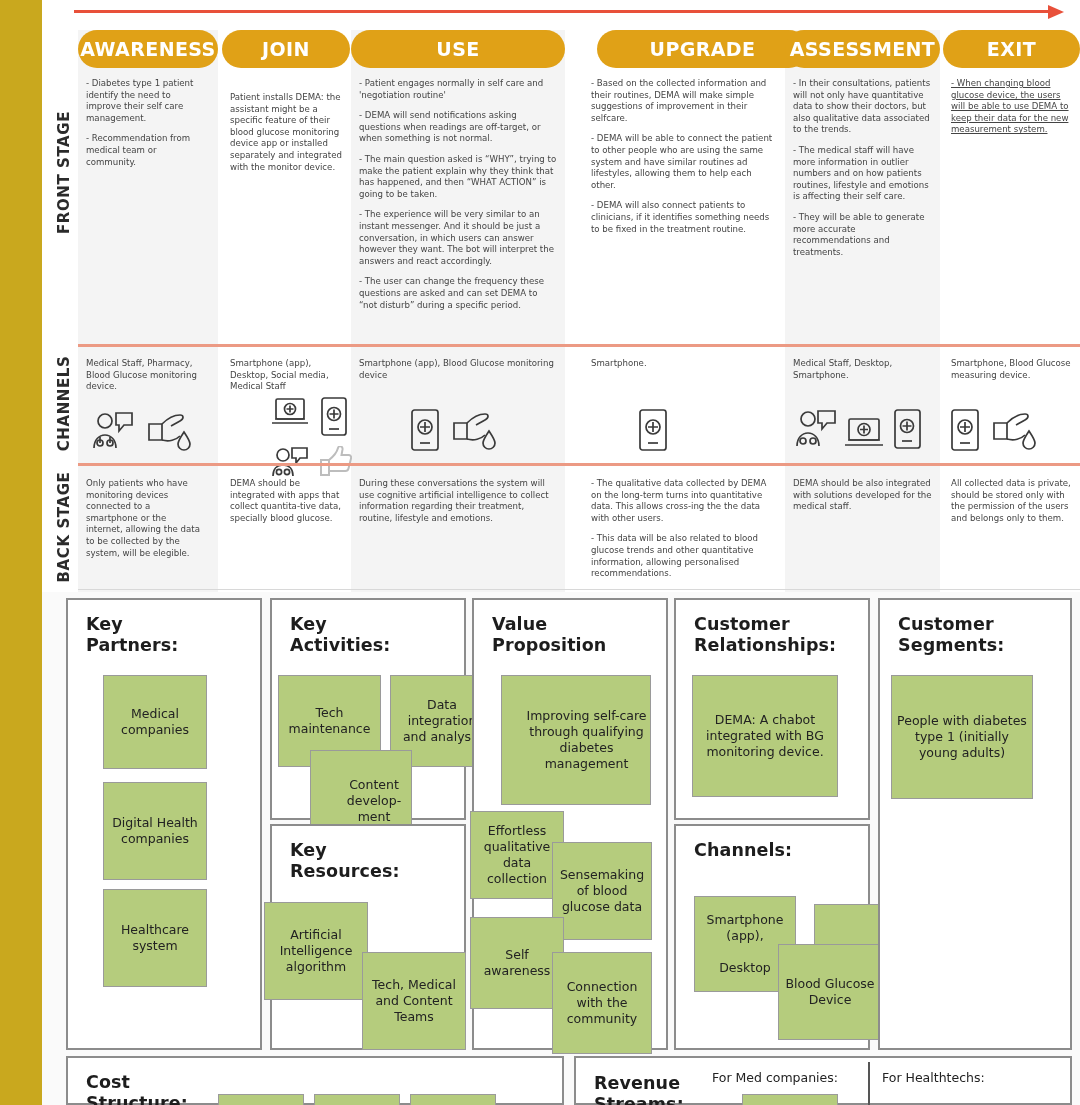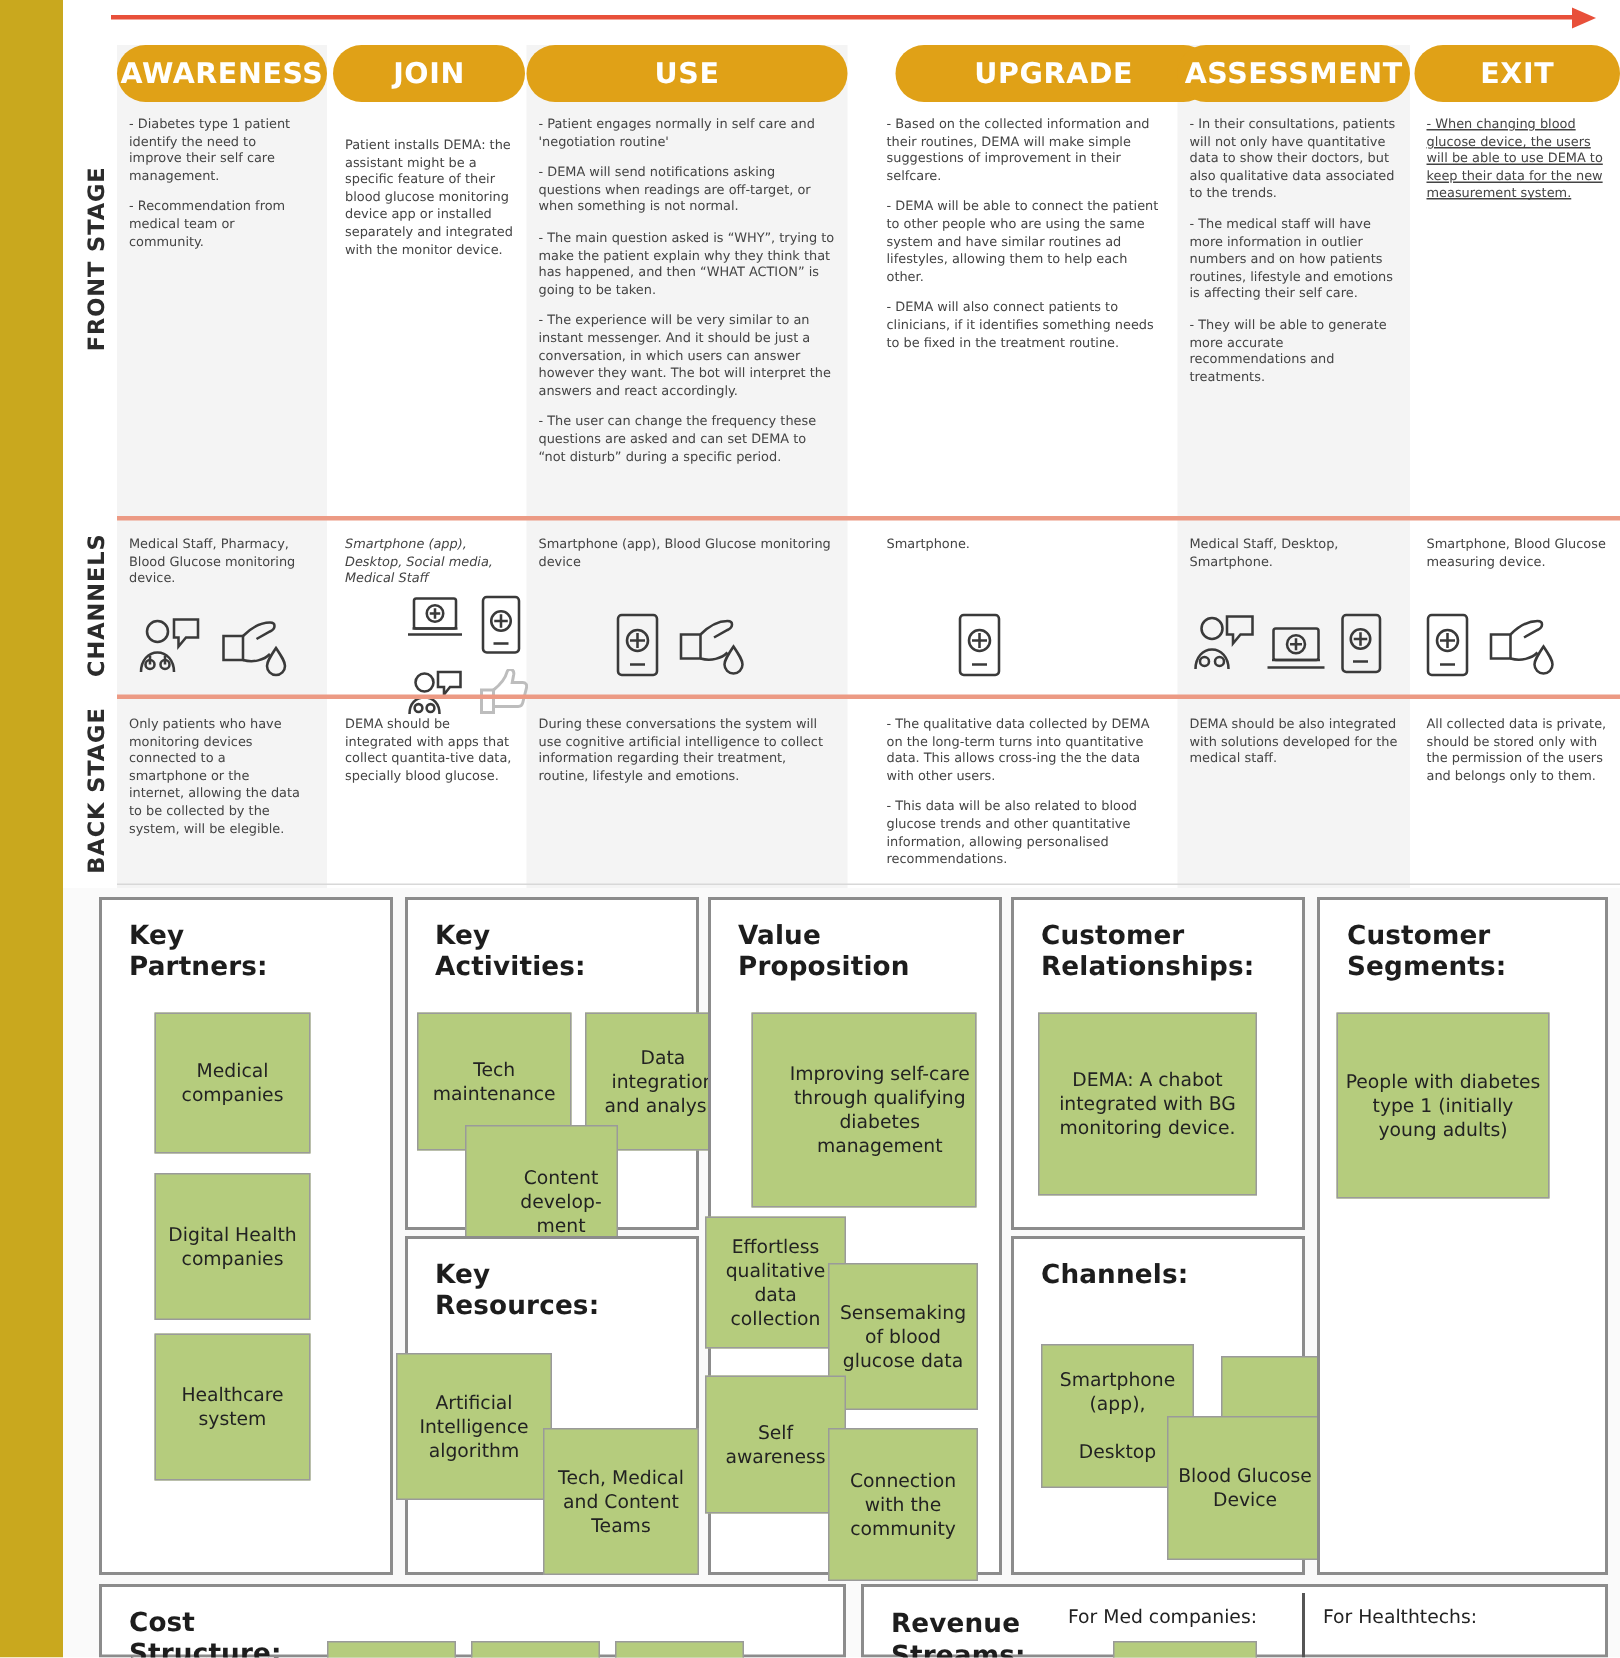--- a/index.html
+++ b/index.html
@@ -120,21 +120,21 @@
     </div>
   <div class="cell-text" style="left:909px; top:78px; width:126px;text-decoration:underline;">
       <p>- When changing blood glucose device, the users will be able to use DEMA to keep their data for the new measurement system.</p>
     </div>
 
   <div class="rule" style="top:344px; left:36px; width:1002px;"></div>
 
   <div class="cell-text" style="left:44px;  top:358px; width:118px;">
       <p>Medical Staff, Pharmacy,  Blood Glucose monitoring device.</p>
     </div>
-  <div class="cell-text" style="left:188px; top:358px; width:112px;font-style:italic;">
+  <div class="cell-text" style="left:188px; top:358px; width:112px;">
       <p>Smartphone (app), Desktop, Social media, Medical Staff</p>
     </div>
   <div class="cell-text" style="left:317px; top:358px; width:196px;">
       <p>Smartphone (app), Blood Glucose monitoring device</p>
     </div>
   <div class="cell-text" style="left:549px; top:358px; width:180px;">
       <p>Smartphone.</p>
     </div>
   <div class="cell-text" style="left:751px; top:358px; width:138px;">
       <p>Medical Staff, Desktop, Smartphone.</p>

